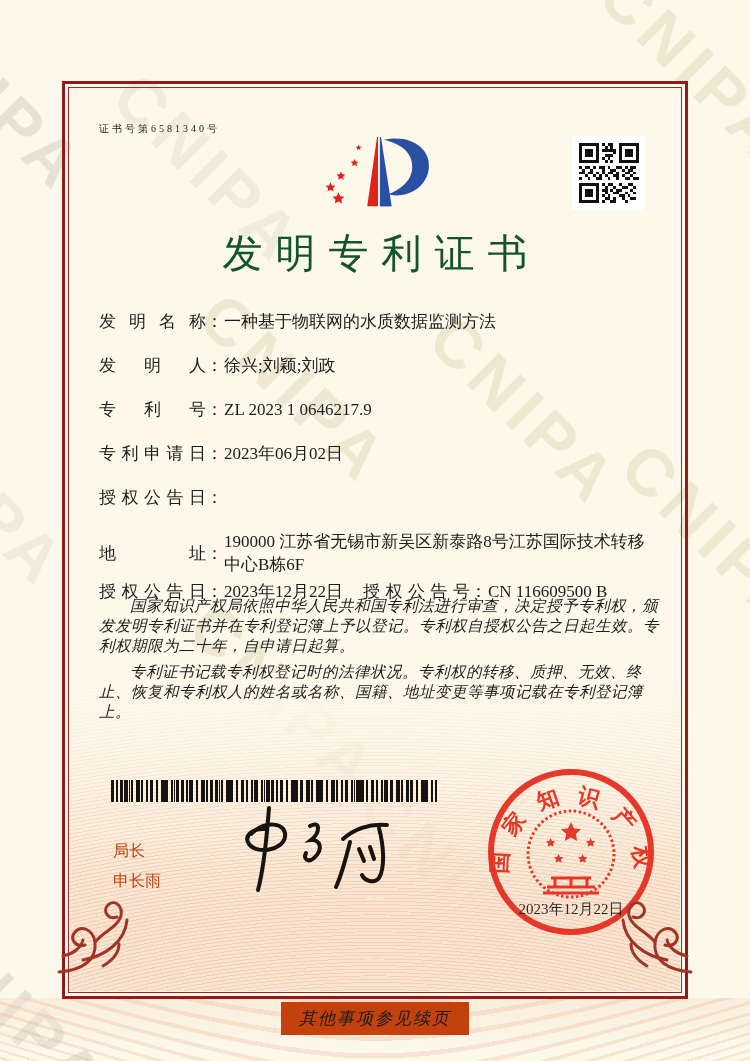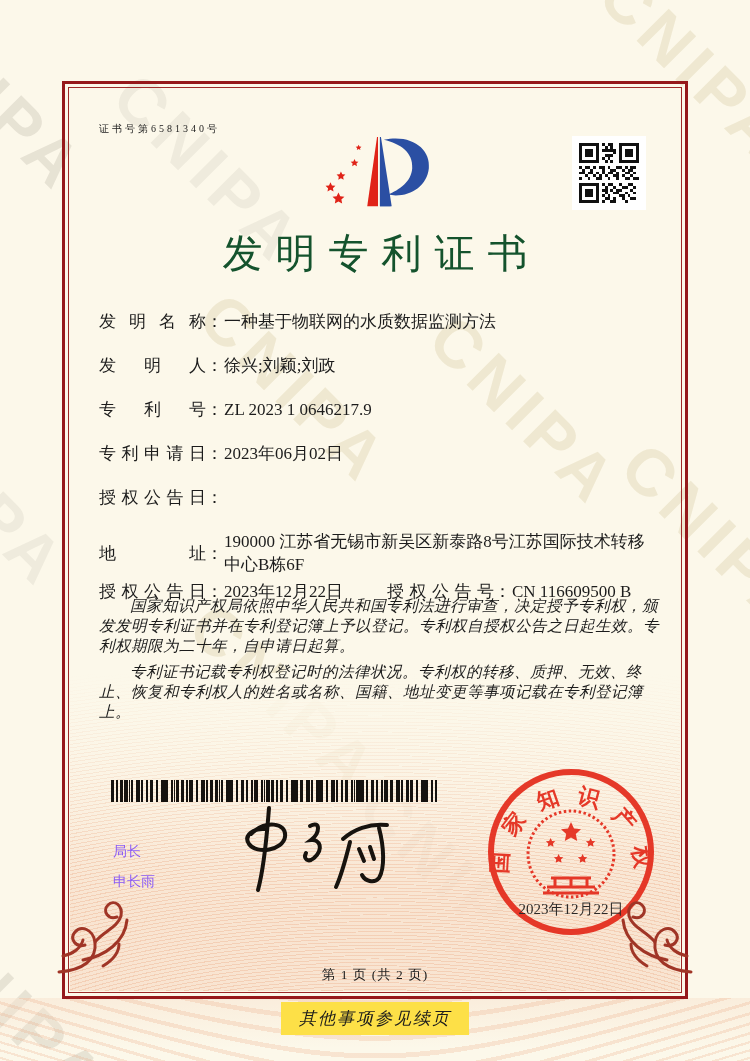--- a/index.html
+++ b/index.html
@@ -60,39 +60,39 @@
     position:absolute;left:0;top:138px;width:100%;text-align:center;
     font-size:40px;letter-spacing:13px;text-indent:13px;color:#14532d;
   }
   .fields{position:absolute;left:30px;top:222px;width:566px;font-size:17px;}
   .frow{display:flex;align-items:center;line-height:23px;margin-bottom:21px;}
   .flabel{display:inline-block;width:107px;text-align:justify;text-align-last:justify;flex:none;}
   .fcolon{flex:none;width:18px;}
   .fvalue{flex:1;}
   .frow.grant{margin-bottom:0;margin-top:0;}
   .frow.addr{margin-bottom:4px;}
-  .grant-right{display:flex;margin-left:44px;}
+  .grant-right{display:flex;margin-left:20px;}
   .paras{position:absolute;left:30px;top:508px;width:563px;
     font-style:italic;font-size:15.5px;line-height:20px;}
   .paras p{margin:0 0 6px 0;text-indent:2em;letter-spacing:0.5px;}
   .barcode{
     position:absolute;left:42px;top:692px;width:326px;height:22px;
     background:
       repeating-linear-gradient(90deg,#15120f 0 2px,rgba(0,0,0,0) 2px 5px),
       repeating-linear-gradient(90deg,#15120f 0 1px,rgba(0,0,0,0) 1px 9px),
       repeating-linear-gradient(90deg,#15120f 0 3px,rgba(0,0,0,0) 3px 13px);
   }
   .officer{position:absolute;left:44px;top:748px;
-    font-family:"Liberation Sans", sans-serif;font-size:14px;line-height:30px;color:#8b5cf6;}
+    font-family:"Liberation Sans", sans-serif;font-size:16px;line-height:30px;color:#c2410c;}
   .signature{position:absolute;left:138px;top:704px;width:198px;height:112px;}
   .seal{position:absolute;left:416px;top:678px;width:172px;height:172px;}
   .page-no{position:absolute;left:0;top:878px;width:100%;text-align:center;font-size:13.5px;letter-spacing:1px;}
   .footer-note{
     position:absolute;left:50%;top:1002px;transform:translateX(-50%);
-    background:#fde047;padding:5px 18px;z-index:2;
+    background:#c2410c;padding:5px 18px;z-index:2;
     font-style:italic;font-size:17px;letter-spacing:2px;white-space:nowrap;
   }
 </style>
 </head>
 <body>
 
 <span class="wm wm-gray" style="left:-66px;top:-14px;">CNIPA</span>
 <span class="wm wm-gray2" style="left:152px;top:58px;">CNIPA</span>
 <span class="wm wm-tan" style="left:638px;top:-44px;">CNIPA</span>
 <span class="wm wm-tan" style="left:238px;top:278px;">CNIPA</span>
@@ -298,21 +298,20 @@
             <path d="M66,72 l1.8,3.8 4.1,.4 -3,2.8 .8,4 -3.7-2 -3.6,2 .7-4 -3-2.8 4.1-.4 Z" stroke="none" transform="scale(0.8) translate(16,18)"></path>
             <path d="M106,72 l1.8,3.8 4.1,.4 -3,2.8 .8,4 -3.7-2 -3.6,2 .7-4 -3-2.8 4.1-.4 Z" stroke="none" transform="scale(0.8) translate(26,18)"></path>
             <path d="M74,86 l1.8,3.8 4.1,.4 -3,2.8 .8,4 -3.7-2 -3.6,2 .7-4 -3-2.8 4.1-.4 Z" stroke="none" transform="scale(0.8) translate(18,24)"></path>
             <path d="M98,86 l1.8,3.8 4.1,.4 -3,2.8 .8,4 -3.7-2 -3.6,2 .7-4 -3-2.8 4.1-.4 Z" stroke="none" transform="scale(0.8) translate(24,24)"></path>
             <path d="M66,112 h40 M70,112 v8 M86,112 v8 M102,112 v8 M62,121 h48 M58,127 h56" fill="none" stroke-width="3"></path>
           </g>
           <text x="86" y="148" text-anchor="middle" font-size="15" fill="#1a1a1a" font-family="'Liberation Serif', serif">2023年12月22日</text>
         </g>
       </svg>
 
-      <div class="page-no">第 1 页 (共 2 页)</div>
     </div>
   </div>
 
   <svg class="flourish left" viewBox="0 0 104 104" fill="none" stroke="#a03526" stroke-width="3" stroke-linecap="round">
     <path d="M6,96 C30,94 44,84 42,66 C40,53 28,49 22,56 C16,63 23,72 32,69"></path>
     <path d="M42,66 C52,54 64,52 68,40 C70,29 61,23 55,29 C49,35 55,44 64,41"></path>
     <path d="M30,84 C52,80 72,66 74,44"></path>
     <path d="M10,80 C20,78 28,72 30,64"></path>
     <path d="M50,90 C60,84 66,76 66,68"></path>
   </svg>

